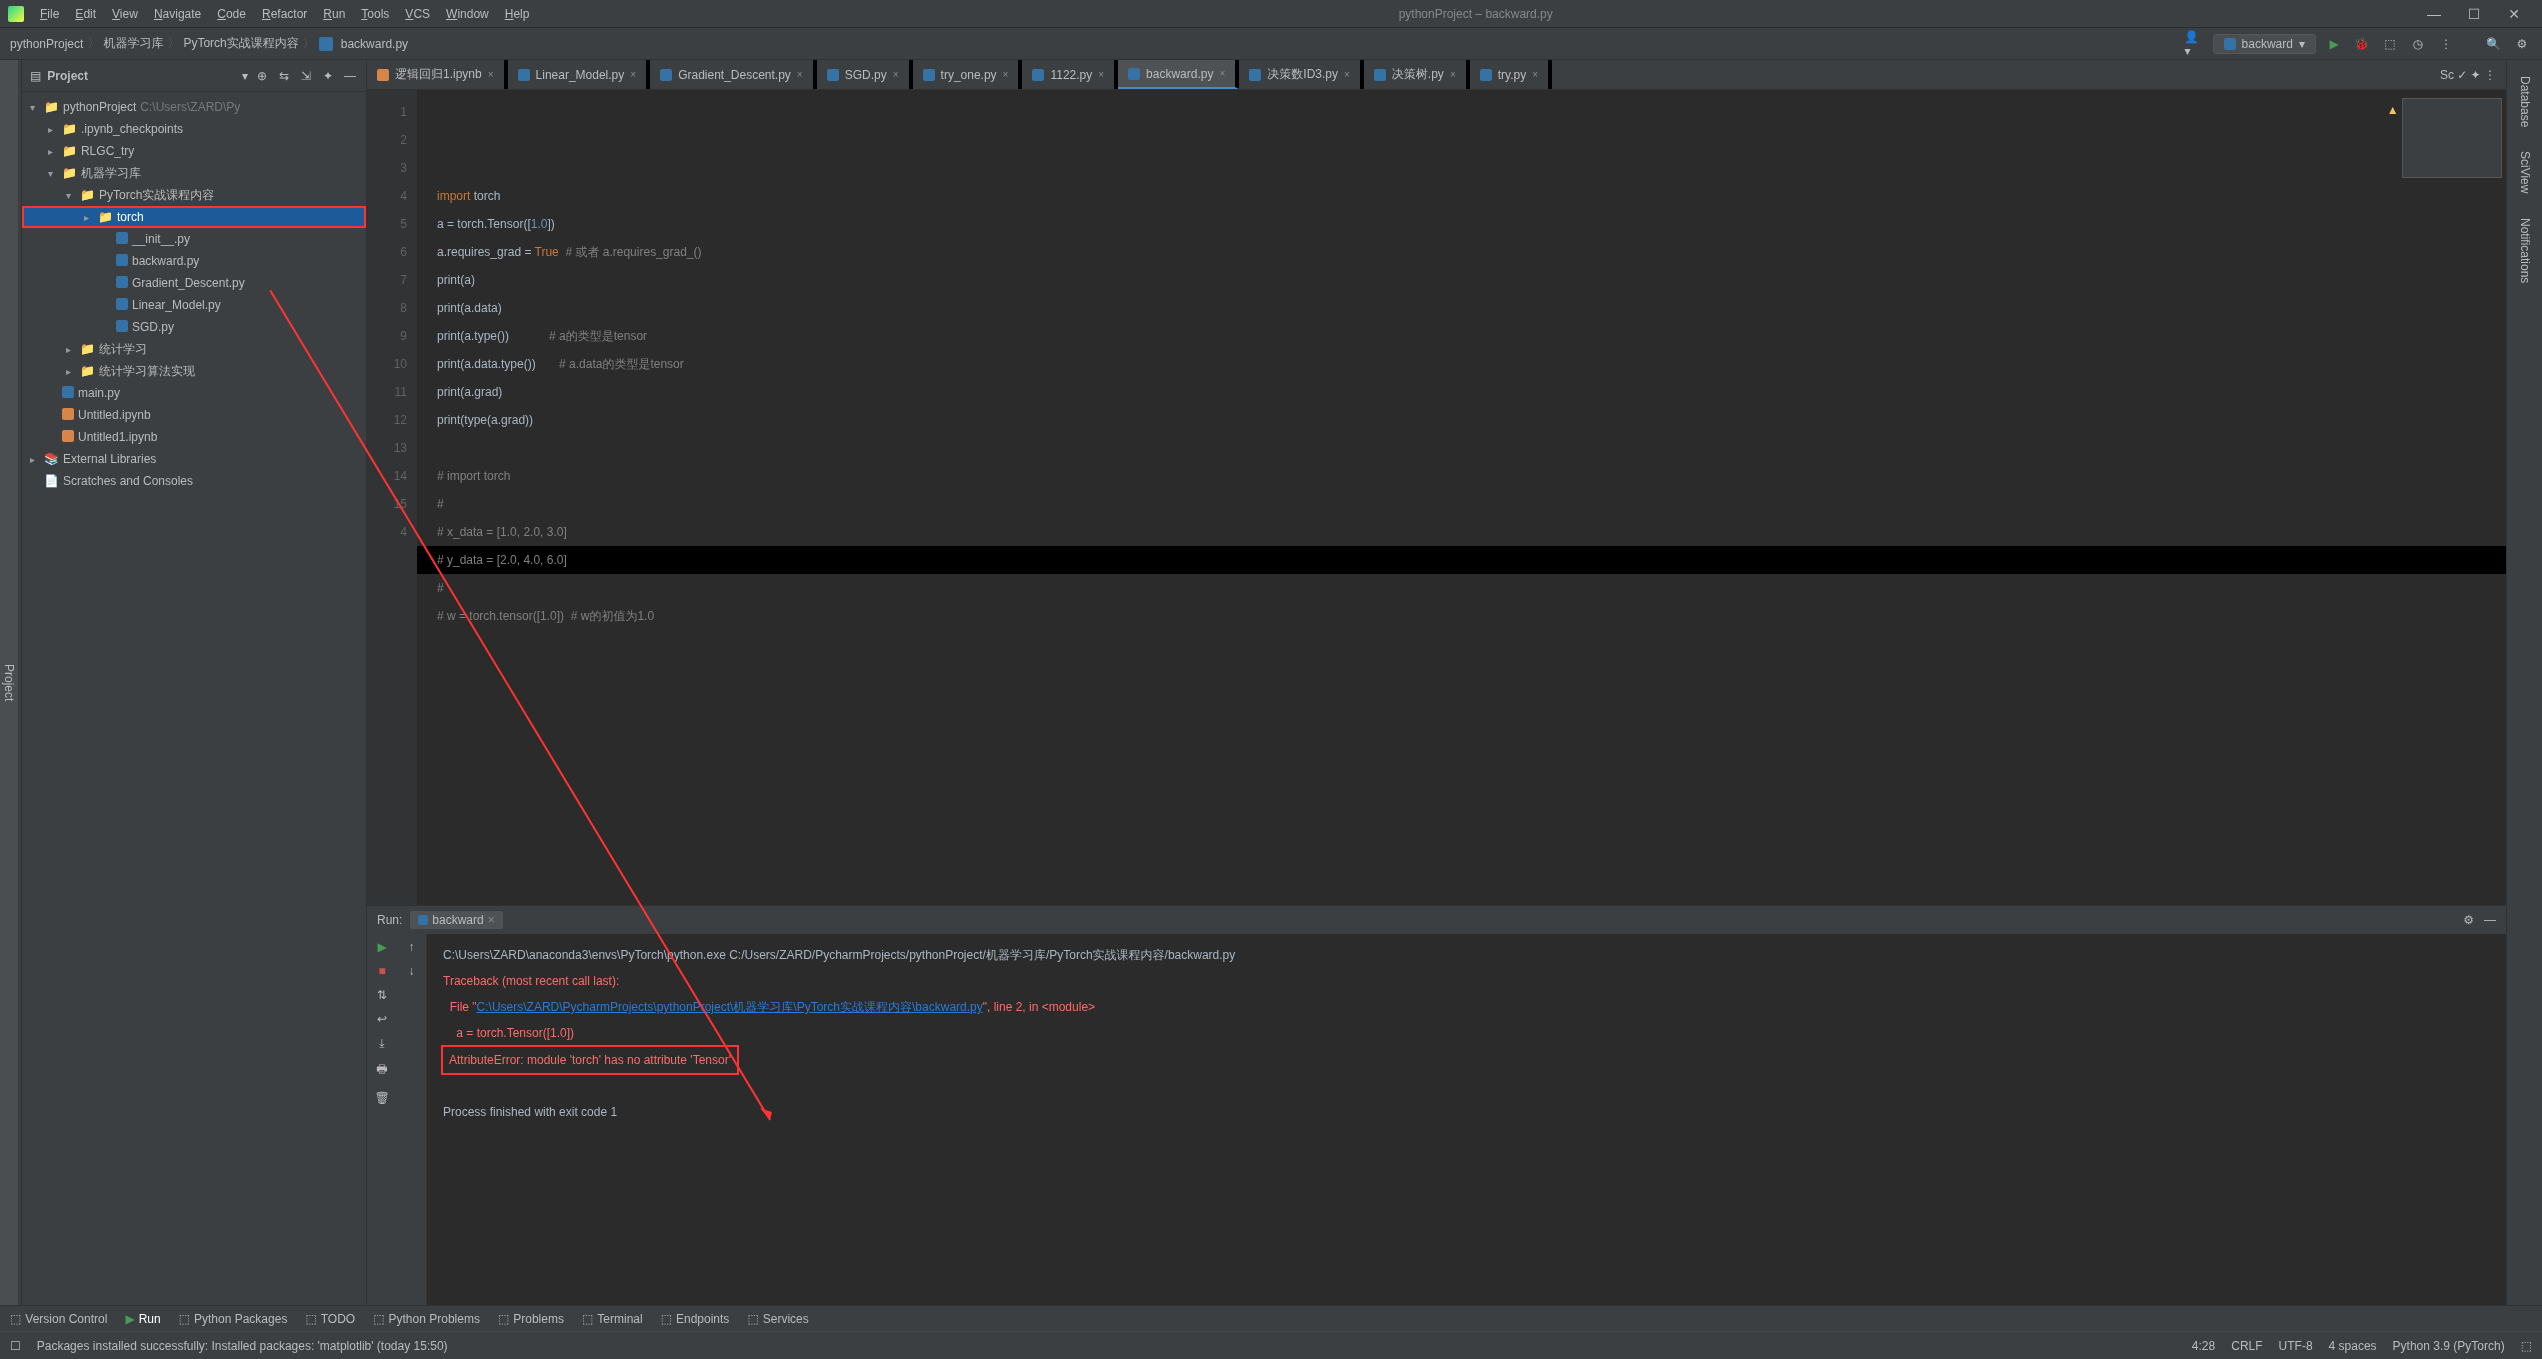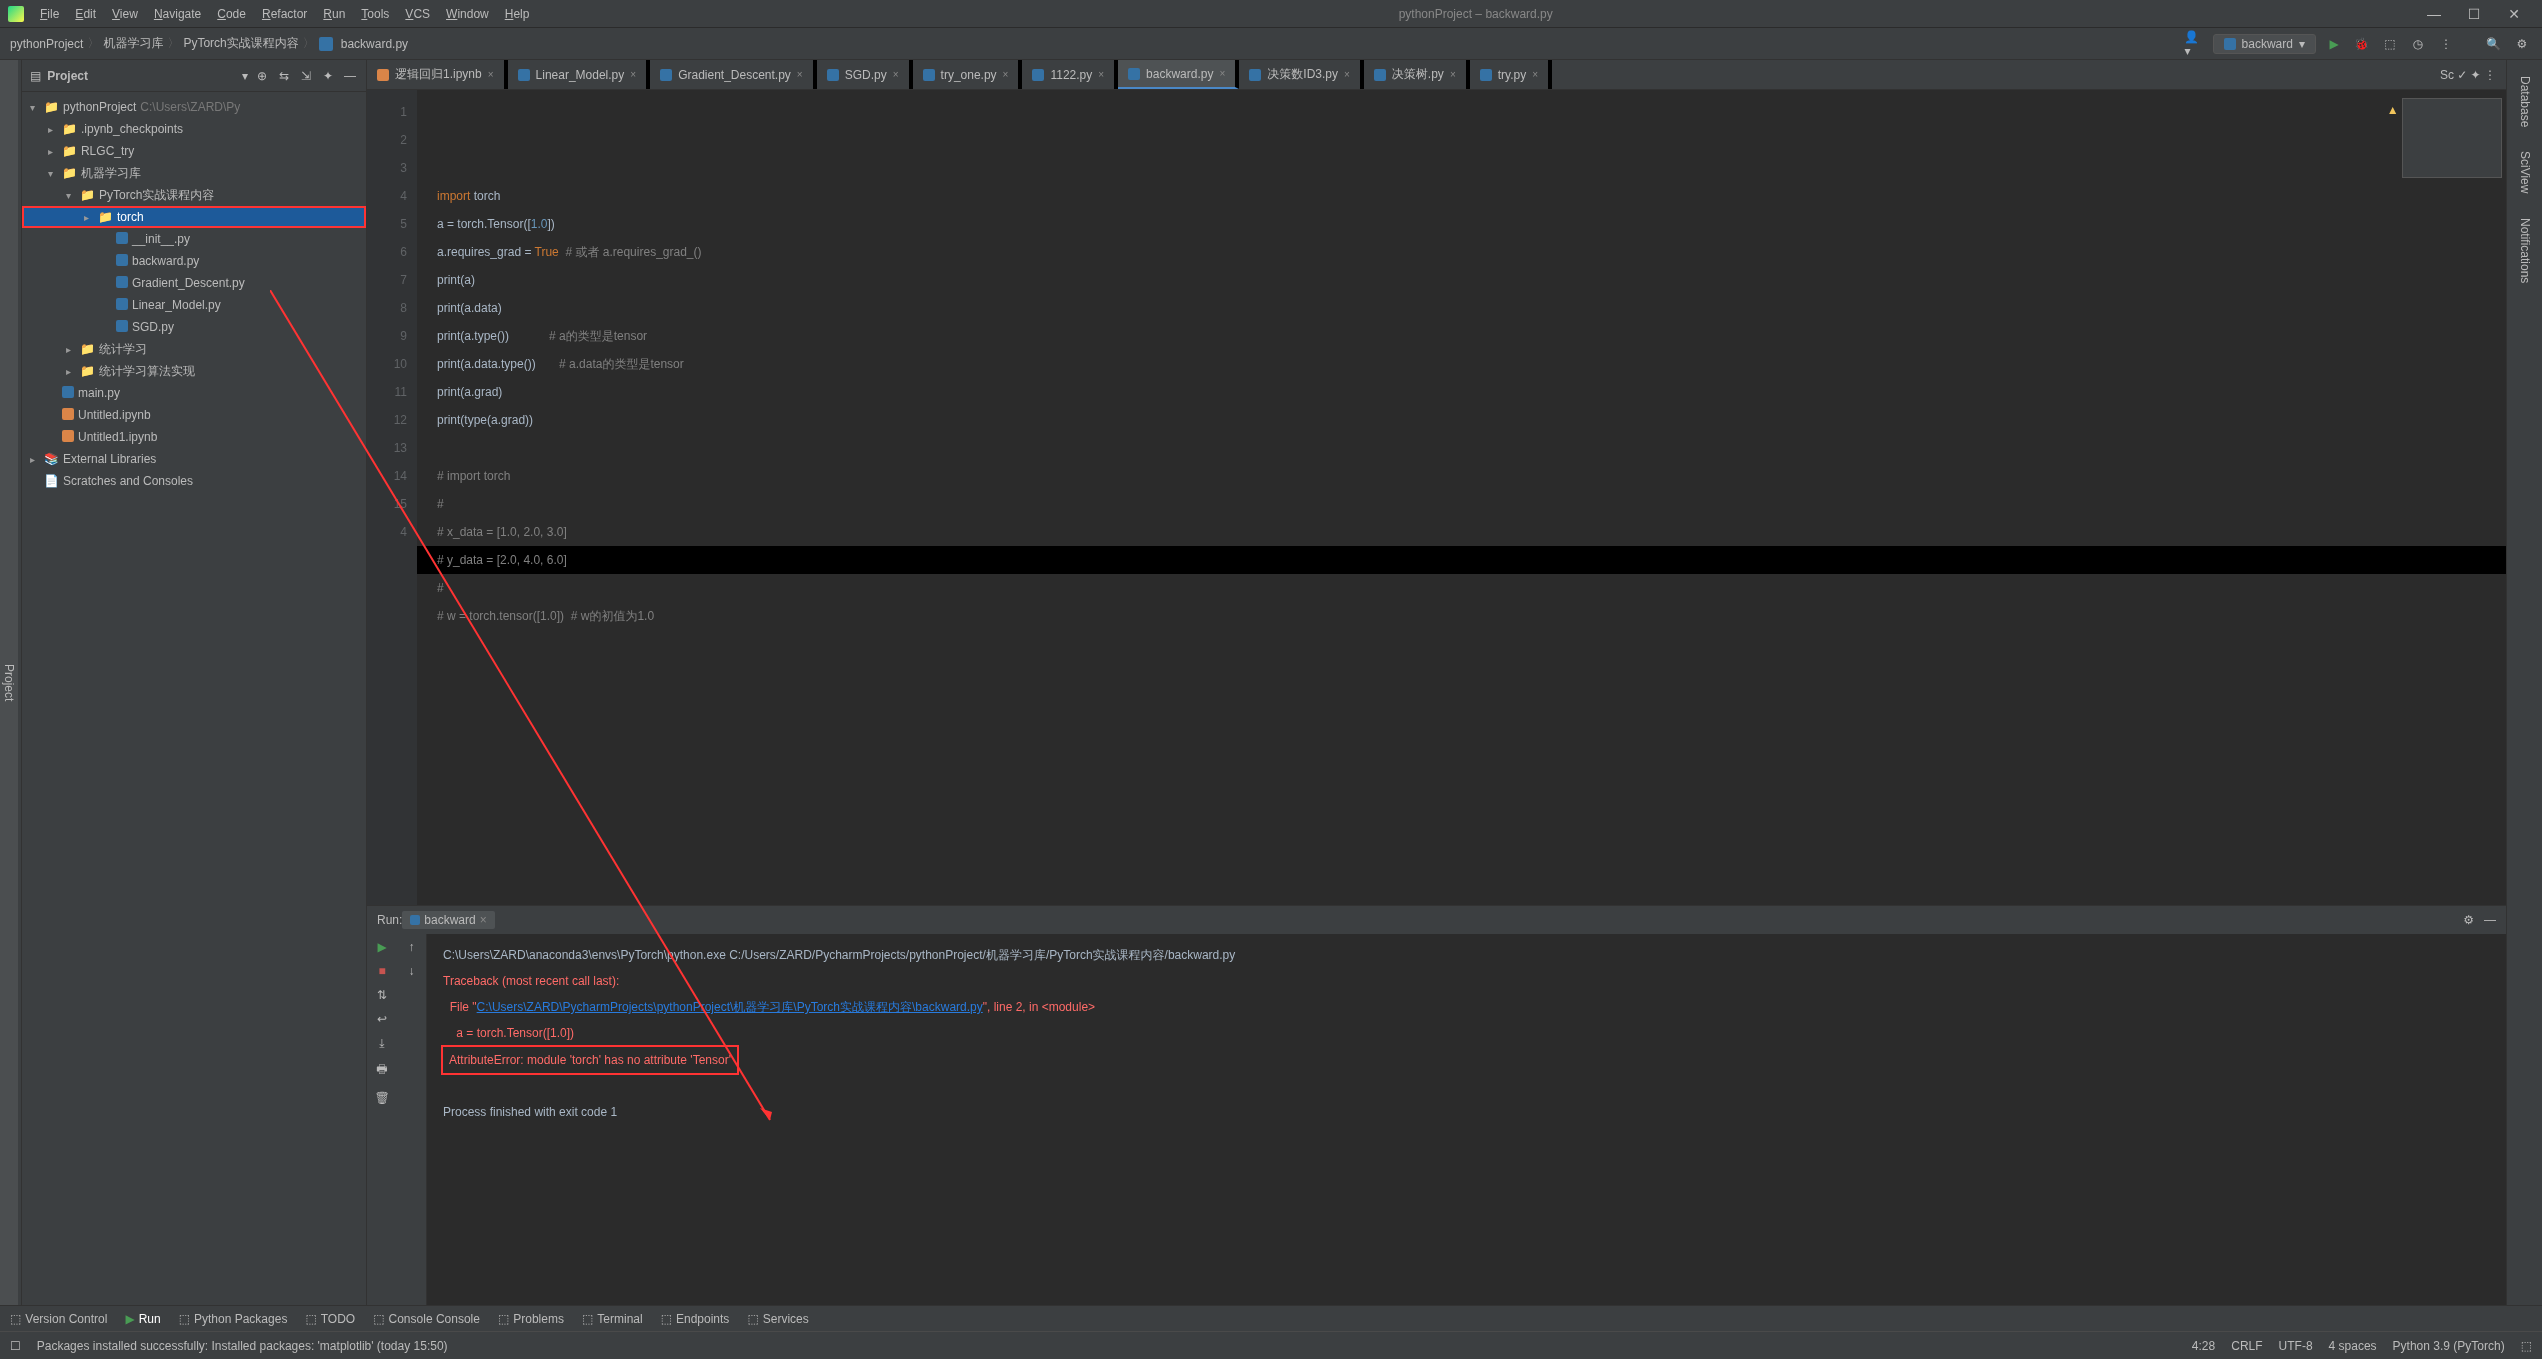--- a/index.html
+++ b/index.html
@@ -52,21 +52,21 @@
 .code .line.current{background:#000000}
 .code .kw{color:#cc7832}
 .code .val{color:#6897bb}
 .code .com{color:#808080}
 .code .fn{color:#a9b7c6}
 .status-strip{position:absolute;top:6px;right:30px;display:flex;gap:8px;color:#bbb;font-size:12px;align-items:center}
 .status-strip .warn{color:#f2c55c}
 .status-strip .ok{color:#499c54}
 .minimap{position:absolute;top:8px;right:4px;width:100px;height:80px;background:#3c3f41;border:1px solid #555}
 .run-panel{height:400px;background:#2b2b2b;border-top:1px solid #323232;display:flex;flex-direction:column}
-.run-header{height:28px;background:#3c3f41;display:flex;align-items:center;padding:0 10px;}
+.run-header{height:28px;background:#3c3f41;display:flex;align-items:center;padding:0 10px;gap:8px}
 .run-header .title{color:#bbb}
 .run-header .tab-run{background:#4e5254;padding:2px 8px;border-radius:2px;display:flex;align-items:center;gap:4px}
 .run-header .right{margin-left:auto;display:flex;gap:10px}
 .run-body{flex:1;display:flex}
 .run-toolbar{width:30px;background:#3c3f41;display:flex;flex-direction:column;align-items:center;padding:6px 0;gap:10px}
 .run-toolbar2{width:30px;background:#3c3f41;display:flex;flex-direction:column;align-items:center;padding:6px 0;gap:10px;border-right:1px solid #323232}
 .console{flex:1;padding:8px 16px;font-family:Consolas,monospace;font-size:15px;line-height:26px;white-space:pre;overflow:auto;position:relative}
 .console .path{color:#a9b7c6}
 .console .err{color:#ff6b68}
 .console .link{color:#287bde;text-decoration:underline}
@@ -381,21 +381,21 @@
     <div class="item">
       <span>⬚</span>
       <span>Python Packages</span>
     </div>
     <div class="item">
       <span>⬚</span>
       <span>TODO</span>
     </div>
     <div class="item">
       <span>⬚</span>
-      <span>Console Console</span>
+      <span>Python Problems</span>
     </div>
     <div class="item">
       <span>⬚</span>
       <span>Problems</span>
     </div>
     <div class="item">
       <span>⬚</span>
       <span>Terminal</span>
     </div>
     <div class="item">

